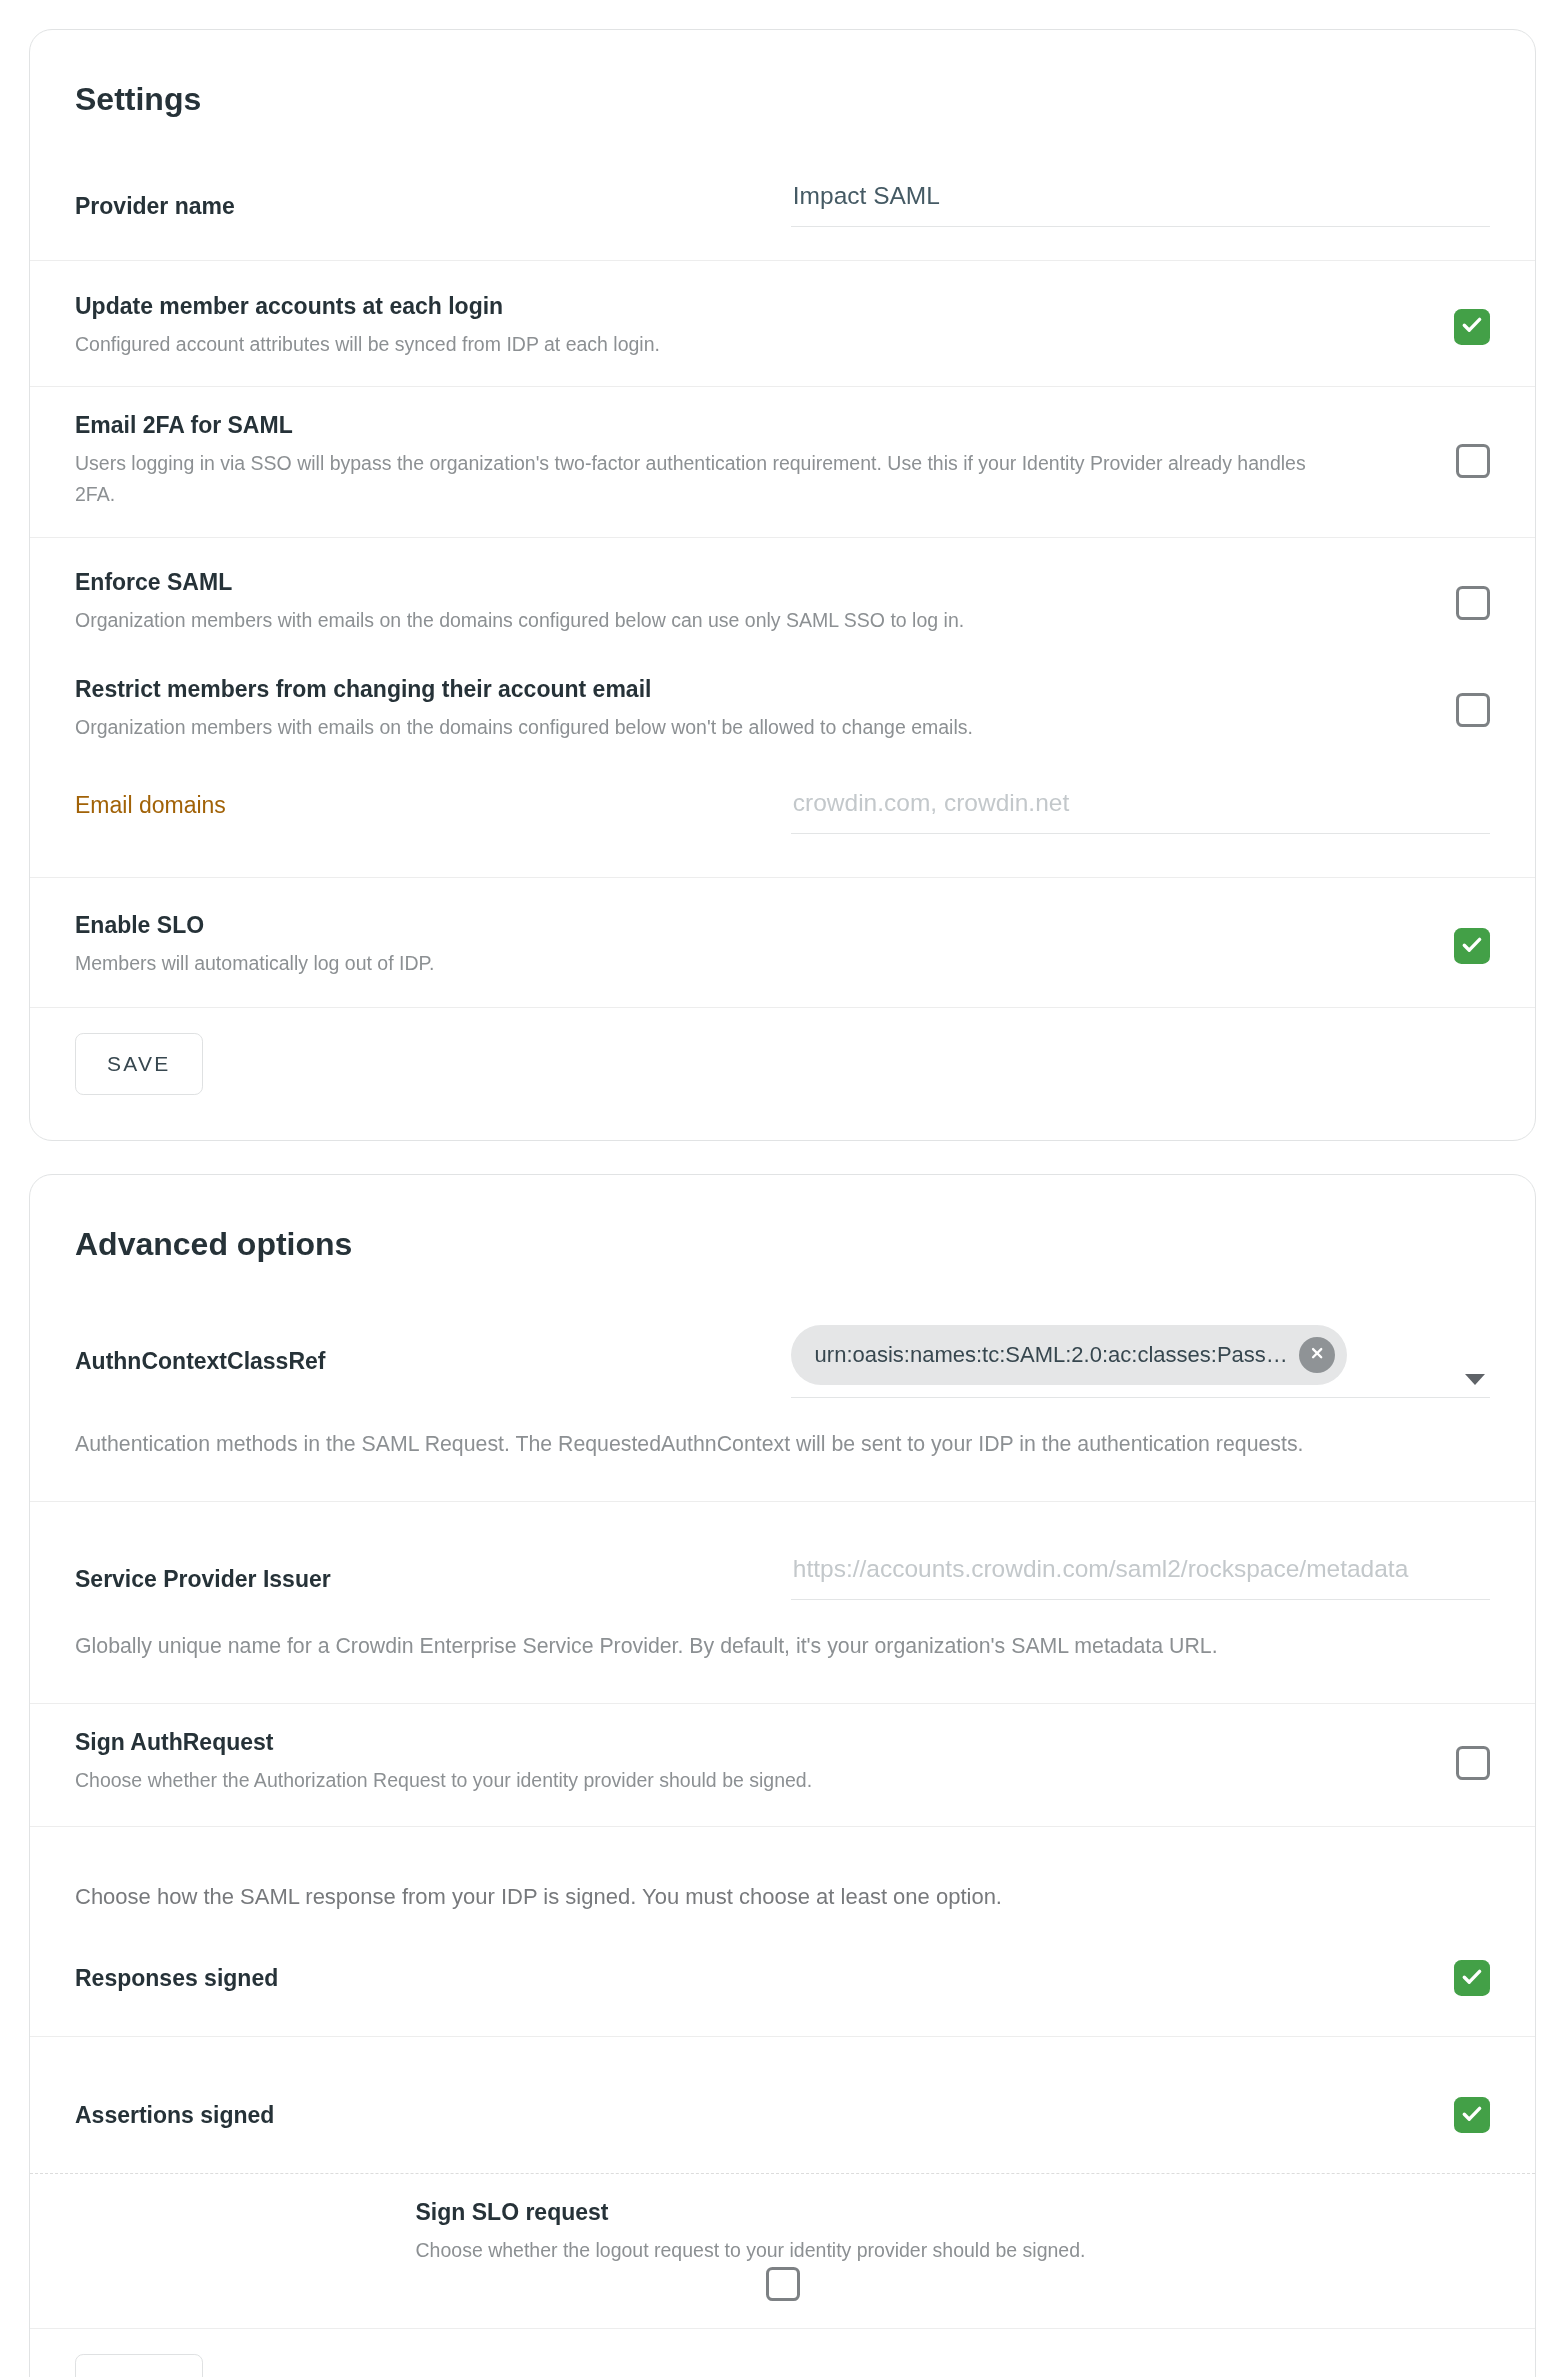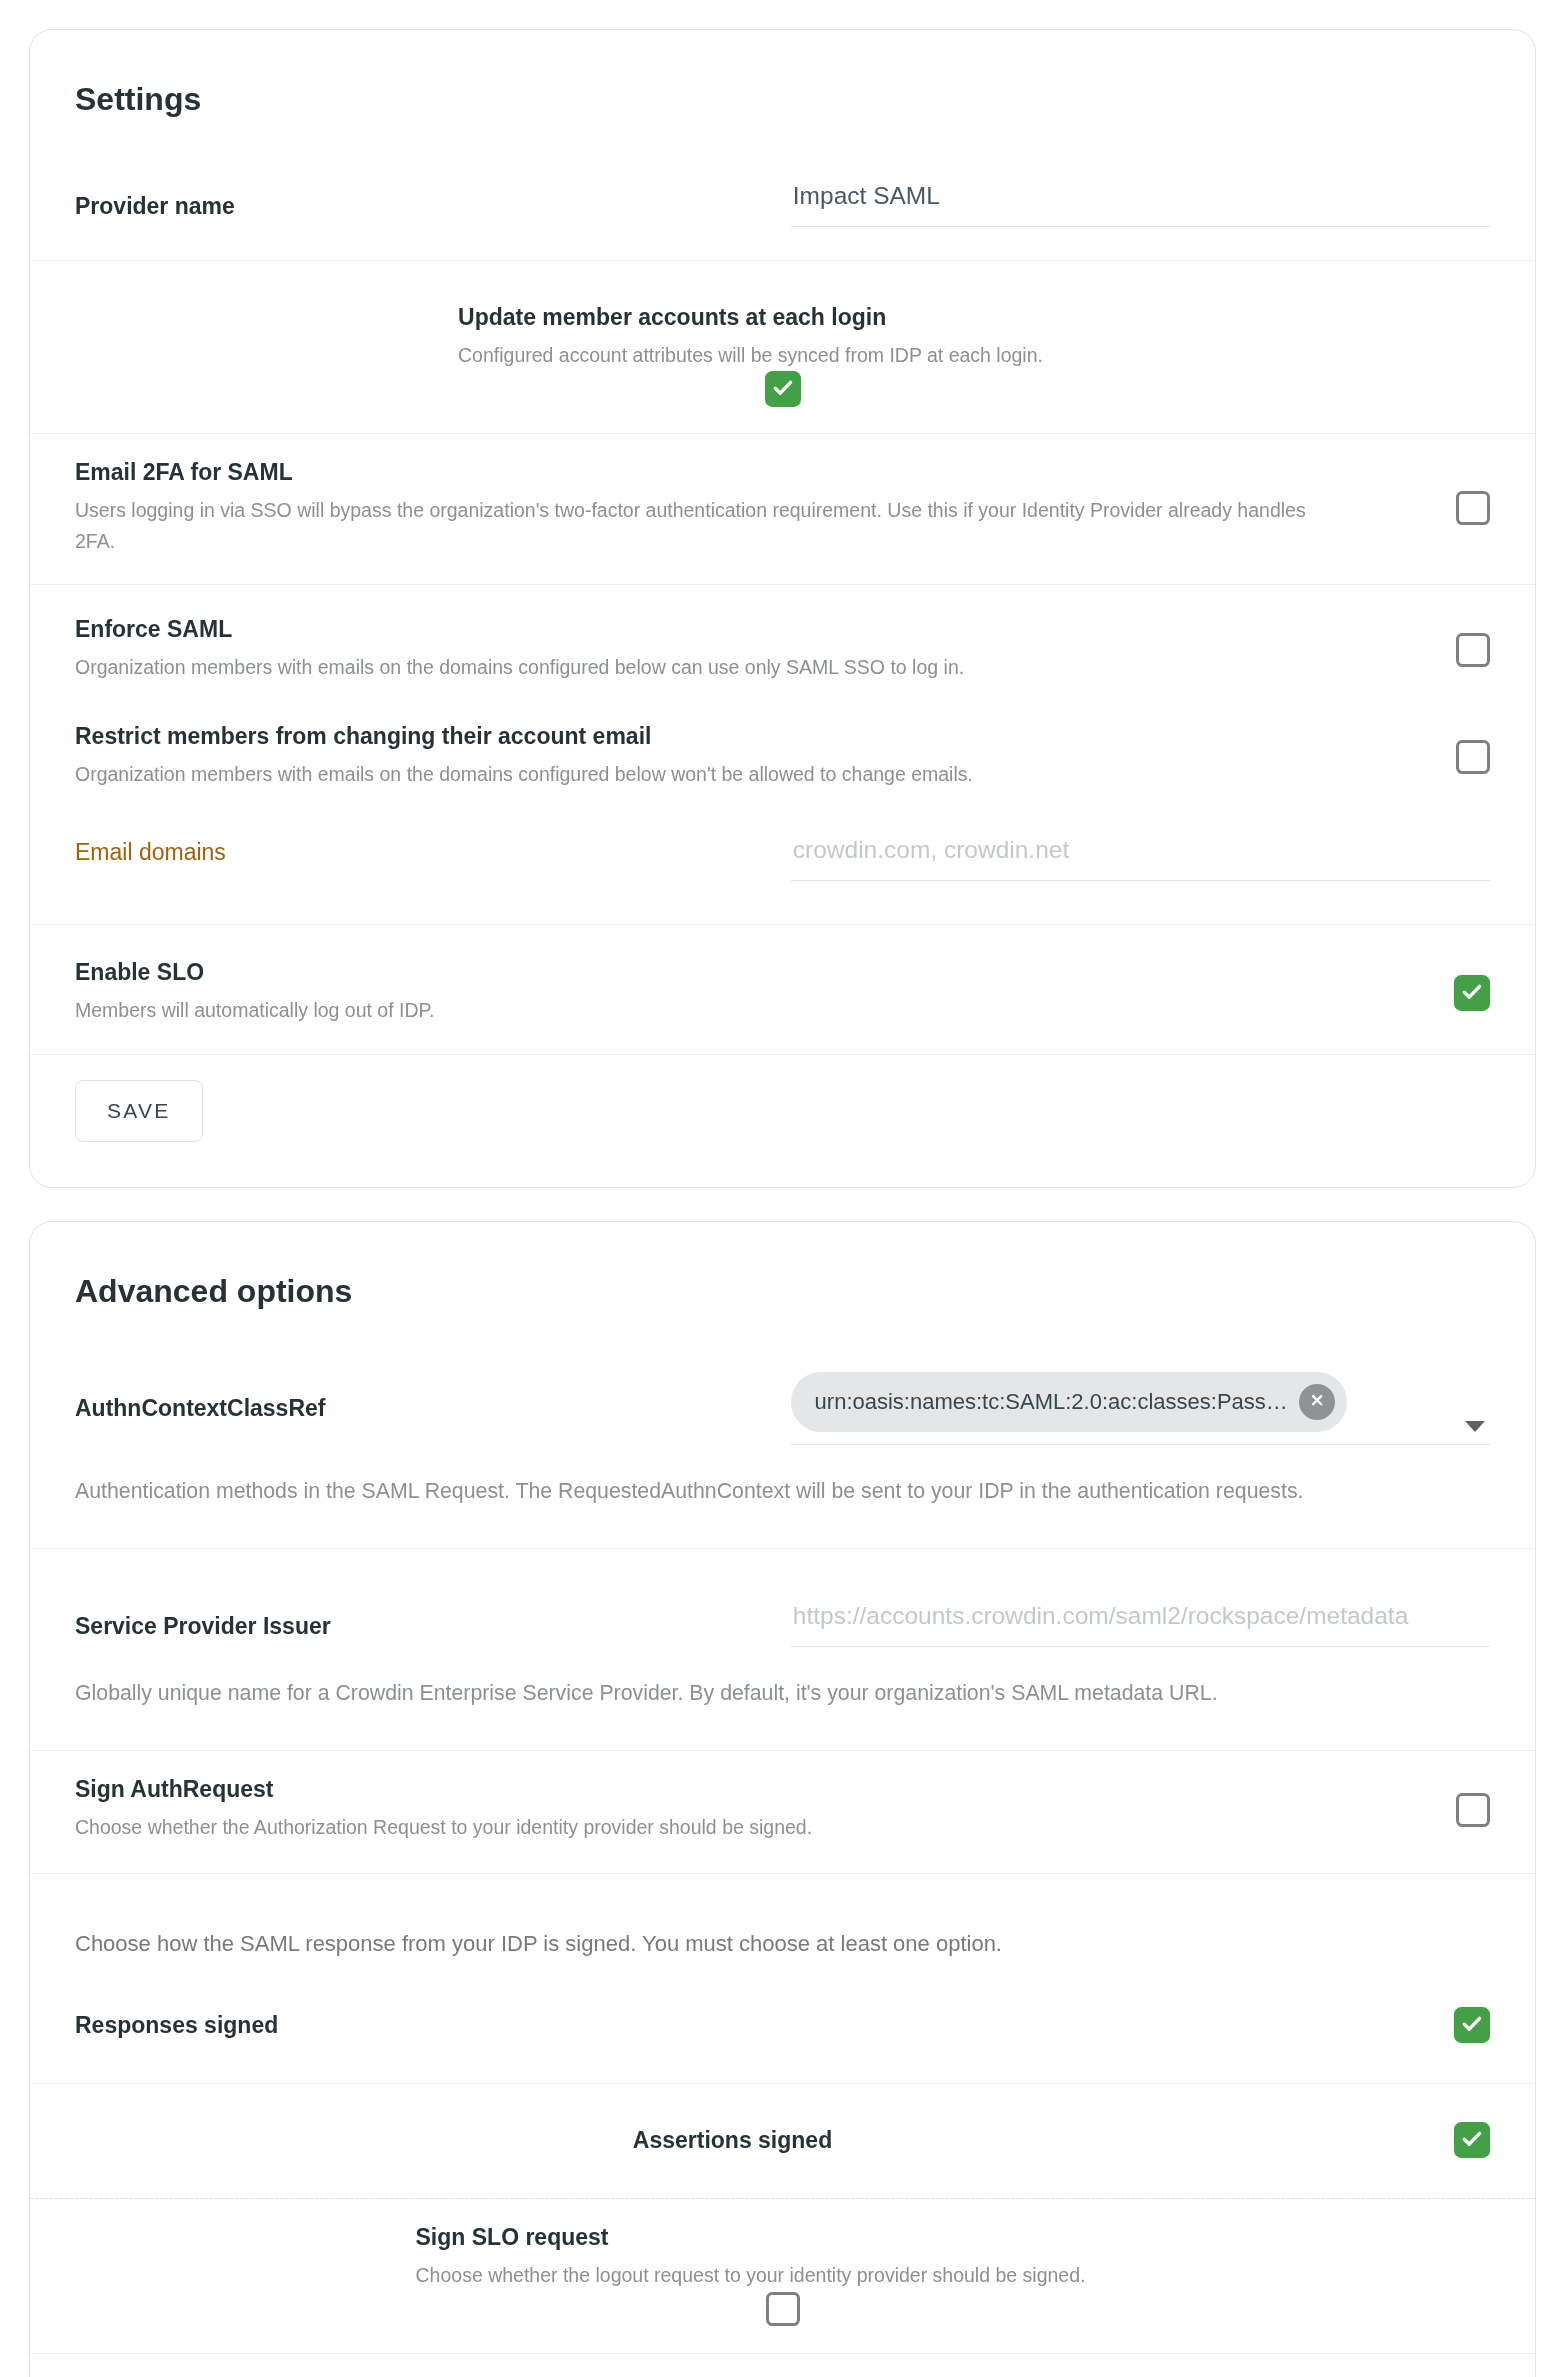--- a/index.html
+++ b/index.html
@@ -117,21 +117,21 @@
 <div class="card card-1">
   <div class="card-title">Settings</div>
 
   <div class="field-row" style="padding-bottom:33px;">
     <div class="field-label">Provider name</div>
     <div class="field-col">
       <input class="line-input" type="text" value="Impact SAML" style="">
     </div>
   </div>
 
-  <div class="section toggle-row" style="padding-top:43px;padding-bottom:25.4px;flex-direction:column;">
+  <div class="section toggle-row" style="padding-top:32px;padding-bottom:25.4px;">
     <div class="toggle-text">
       <div class="toggle-heading">Update member accounts at each login</div>
       <div class="toggle-desc">Configured account attributes will be synced from IDP at each login.</div>
     </div>
     <div class="checkbox checked">
       <span><svg viewBox="0 0 24 24" width="25.4" height="25.4">
             <path d="M5 12.5l4.7 4.7L19.5 7" fill="none" stroke="#ffffff" stroke-width="3.2" stroke-linecap="round" stroke-linejoin="round"></path>
           </svg></span>
     </div>
   </div>
@@ -232,21 +232,21 @@
         <div class="toggle-heading">Responses signed</div>
       </div>
       <div class="checkbox checked">
         <span><svg viewBox="0 0 24 24" width="25.4" height="25.4">
               <path d="M5 12.5l4.7 4.7L19.5 7" fill="none" stroke="#ffffff" stroke-width="3.2" stroke-linecap="round" stroke-linejoin="round"></path>
             </svg></span>
       </div>
     </div>
   </div>
 
-  <div class="section toggle-row" style="padding-top:38px;padding-bottom:40px;text-align:center;">
+  <div class="section toggle-row" style="padding-top:60px;padding-bottom:40px;">
     <div class="toggle-text">
       <div class="toggle-heading">Assertions signed</div>
     </div>
     <div class="checkbox checked">
       <span><svg viewBox="0 0 24 24" width="25.4" height="25.4">
             <path d="M5 12.5l4.7 4.7L19.5 7" fill="none" stroke="#ffffff" stroke-width="3.2" stroke-linecap="round" stroke-linejoin="round"></path>
           </svg></span>
     </div>
   </div>
 

